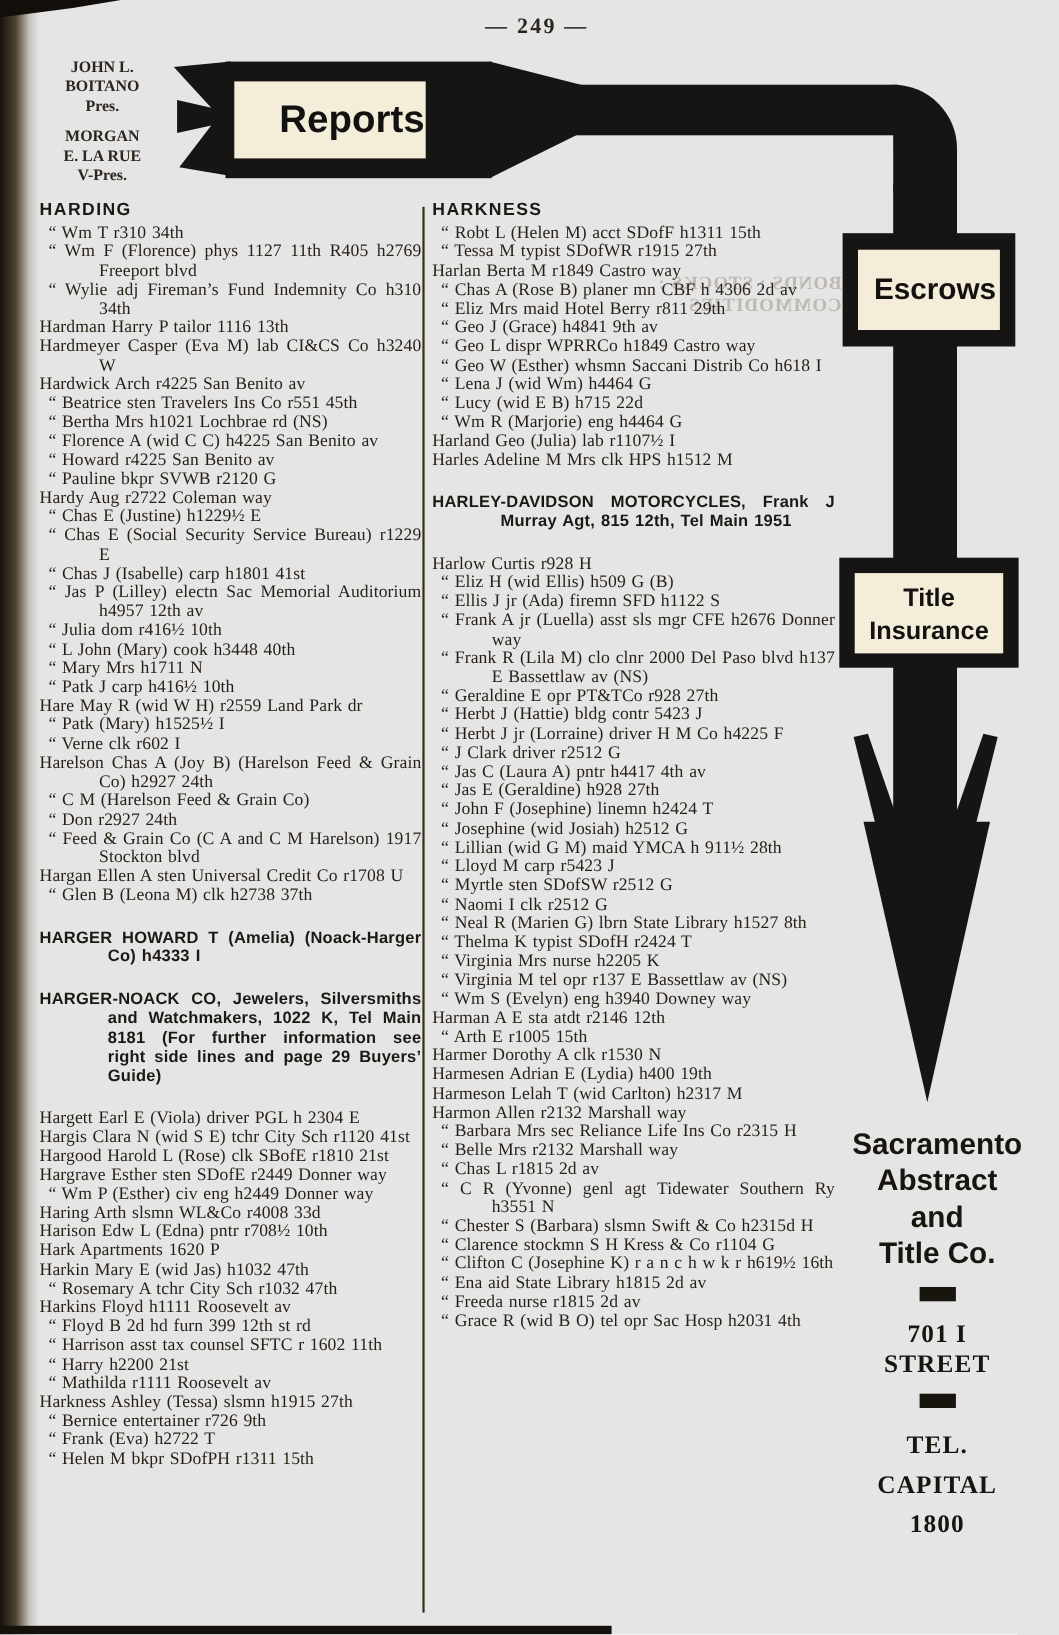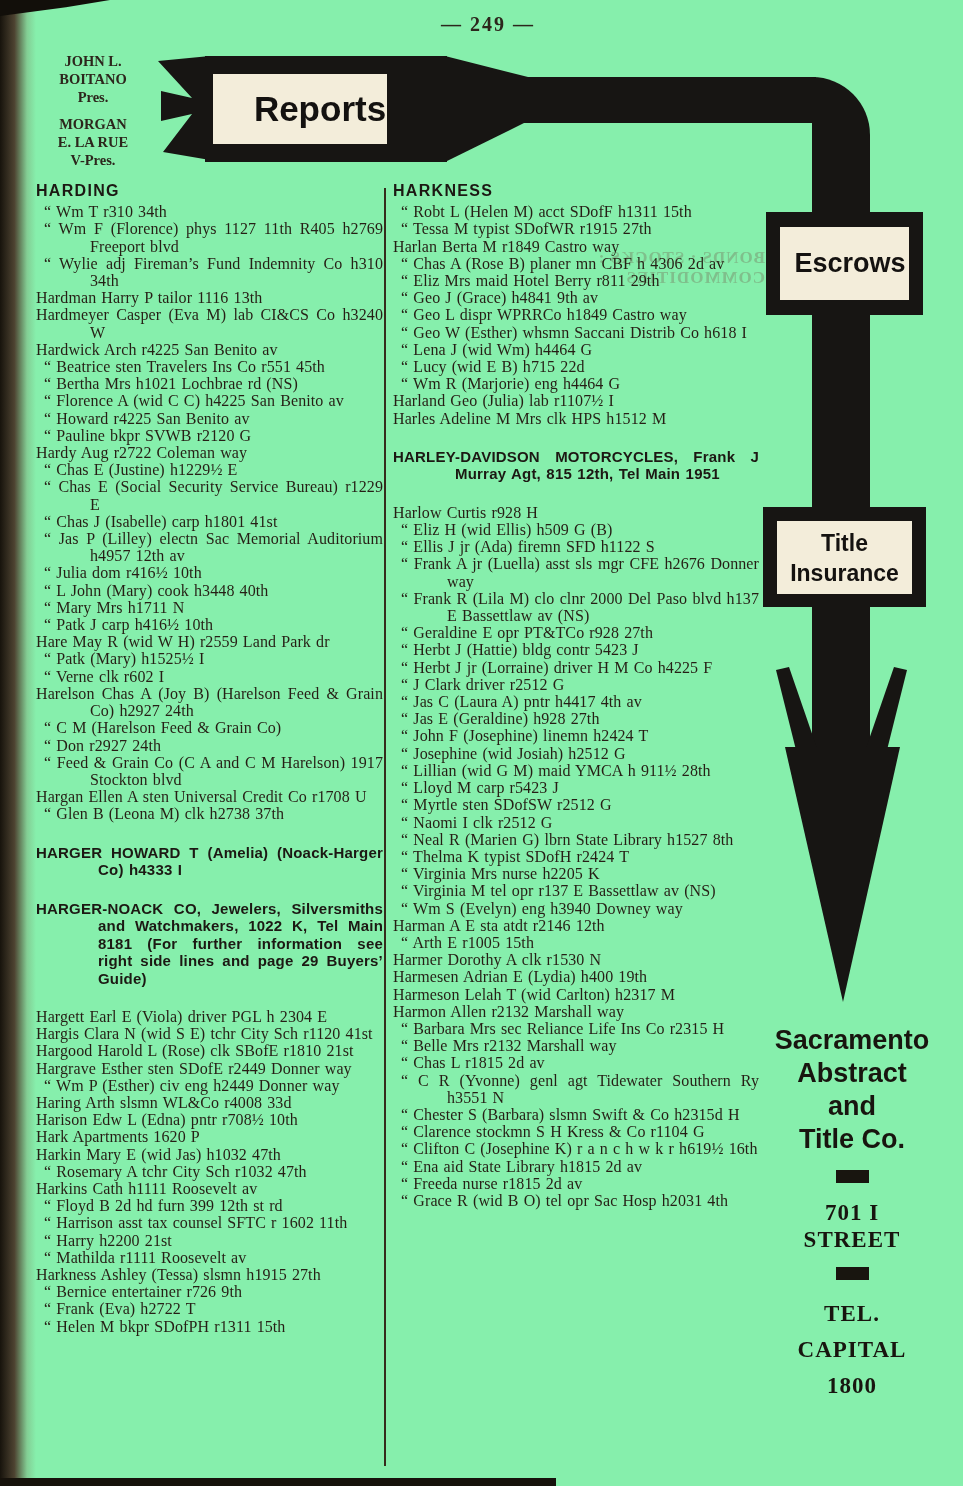--- a/index.html
+++ b/index.html
@@ -1,18 +1,18 @@
 <!DOCTYPE html>
 <html><head>
 <meta charset="utf-8">
 <style>
   html,body{margin:0;padding:0;}
   .page{
     position:relative; width:963px; height:1486px; overflow:hidden;
-    background:#86efac;
+    background:#e5e5e5;
     font-family:"Liberation Serif", serif;
     color:#2a2318;
   }
   
   .gutter{position:absolute;left:0;top:0;width:36px;height:1486px;
     background:linear-gradient(90deg,#17130c 0%,#4d4331 40%,rgba(120,105,75,.25) 75%,rgba(120,105,75,0) 100%);}
   .corner-mark{position:absolute;left:0;top:0;width:110px;height:16px;
     background:#120f0a;clip-path:polygon(0 0,100% 0,60% 45%,0 100%);}
   .bottom-strip{position:absolute;left:0;bottom:0;width:556px;height:8px;background:#16120b;}
 
@@ -148,21 +148,21 @@
       <div class="entry">Hargett Earl E (Viola) driver PGL h 2304 E</div>
       <div class="entry">Hargis Clara N (wid S E) tchr City Sch r1120 41st</div>
       <div class="entry">Hargood Harold L (Rose) clk SBofE r1810 21st</div>
       <div class="entry">Hargrave Esther sten SDofE r2449 Donner way</div>
       <div class="entry ditto">“ Wm P (Esther) civ eng h2449 Donner way</div>
       <div class="entry">Haring Arth slsmn WL&amp;Co r4008 33d</div>
       <div class="entry">Harison Edw L (Edna) pntr r708½ 10th</div>
       <div class="entry">Hark Apartments 1620 P</div>
       <div class="entry">Harkin Mary E (wid Jas) h1032 47th</div>
       <div class="entry ditto">“ Rosemary A tchr City Sch r1032 47th</div>
-      <div class="entry">Harkins Cath h1111 Roosevelt av</div>
+      <div class="entry">Harkins Floyd h1111 Roosevelt av</div>
       <div class="entry ditto">“ Floyd B 2d hd furn 399 12th st rd</div>
       <div class="entry ditto">“ Harrison asst tax counsel SFTC r 1602 11th</div>
       <div class="entry ditto">“ Harry h2200 21st</div>
       <div class="entry ditto">“ Mathilda r1111 Roosevelt av</div>
       <div class="entry">Harkness Ashley (Tessa) slsmn h1915 27th</div>
       <div class="entry ditto">“ Bernice entertainer r726 9th</div>
       <div class="entry ditto">“ Frank (Eva) h2722 T</div>
       <div class="entry ditto">“ Helen M bkpr SDofPH r1311 15th</div>
     </div>
   <div class="col-divider"></div>

